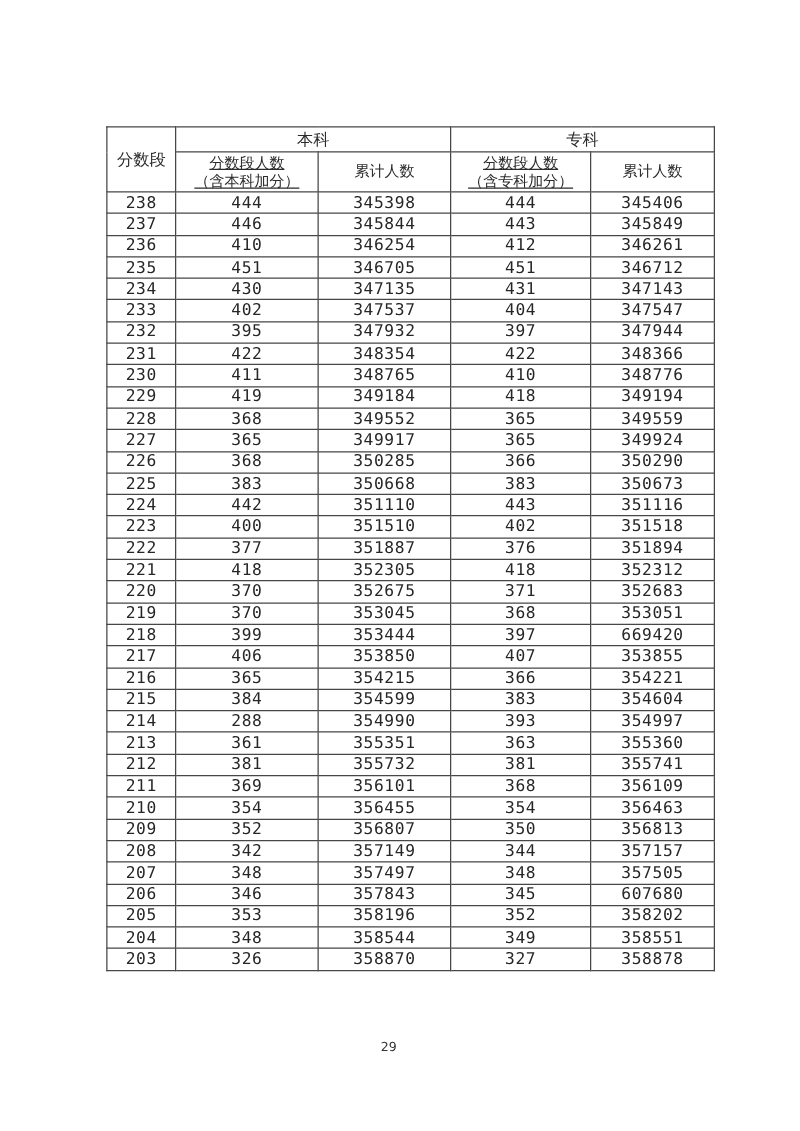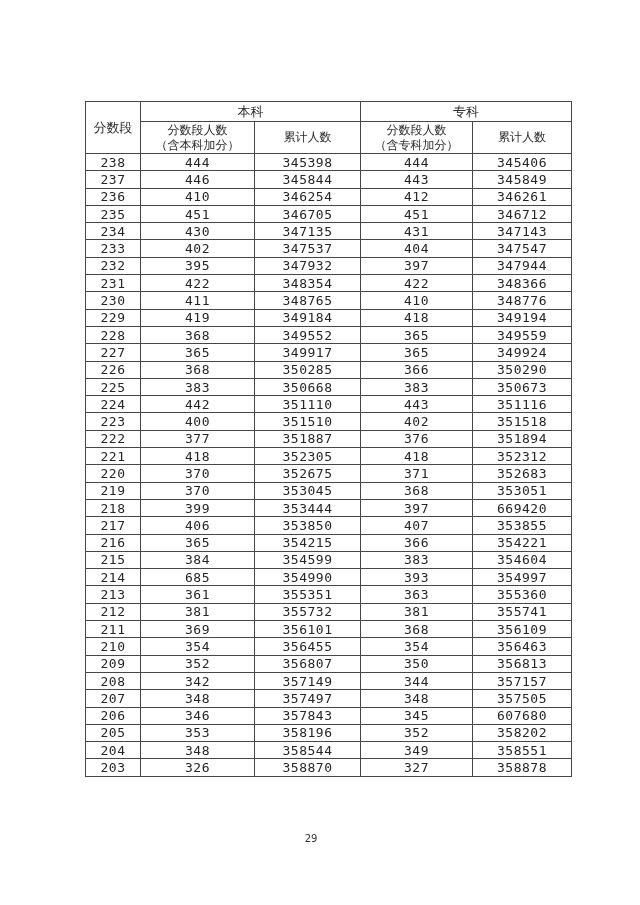--- a/index.html
+++ b/index.html
@@ -49,20 +49,21 @@
     font-family: Liberation Mono, monospace;
   }
   tr.sub-row th {
     height: 31px;
     font-size: 12px;
     line-height: 1.22;
     font-family: "DejaVu Serif", serif;
   }
   .sub-line {
     display: block;
+    text-decoration: underline;
   }
   tbody td {
     height: 16.3px;
     font-size: 13px;
     font-family: "DejaVu Sans Mono", monospace;
     letter-spacing: 0.5px;
     color: #262626;
   }
   .page-number {
     position: absolute;
@@ -271,21 +272,21 @@
         </tr>
         <tr>
           <td>215</td>
           <td>384</td>
           <td>354599</td>
           <td>383</td>
           <td>354604</td>
         </tr>
         <tr>
           <td>214</td>
-          <td>685</td>
+          <td>288</td>
           <td>354990</td>
           <td>393</td>
           <td>354997</td>
         </tr>
         <tr>
           <td>213</td>
           <td>361</td>
           <td>355351</td>
           <td>363</td>
           <td>355360</td>

